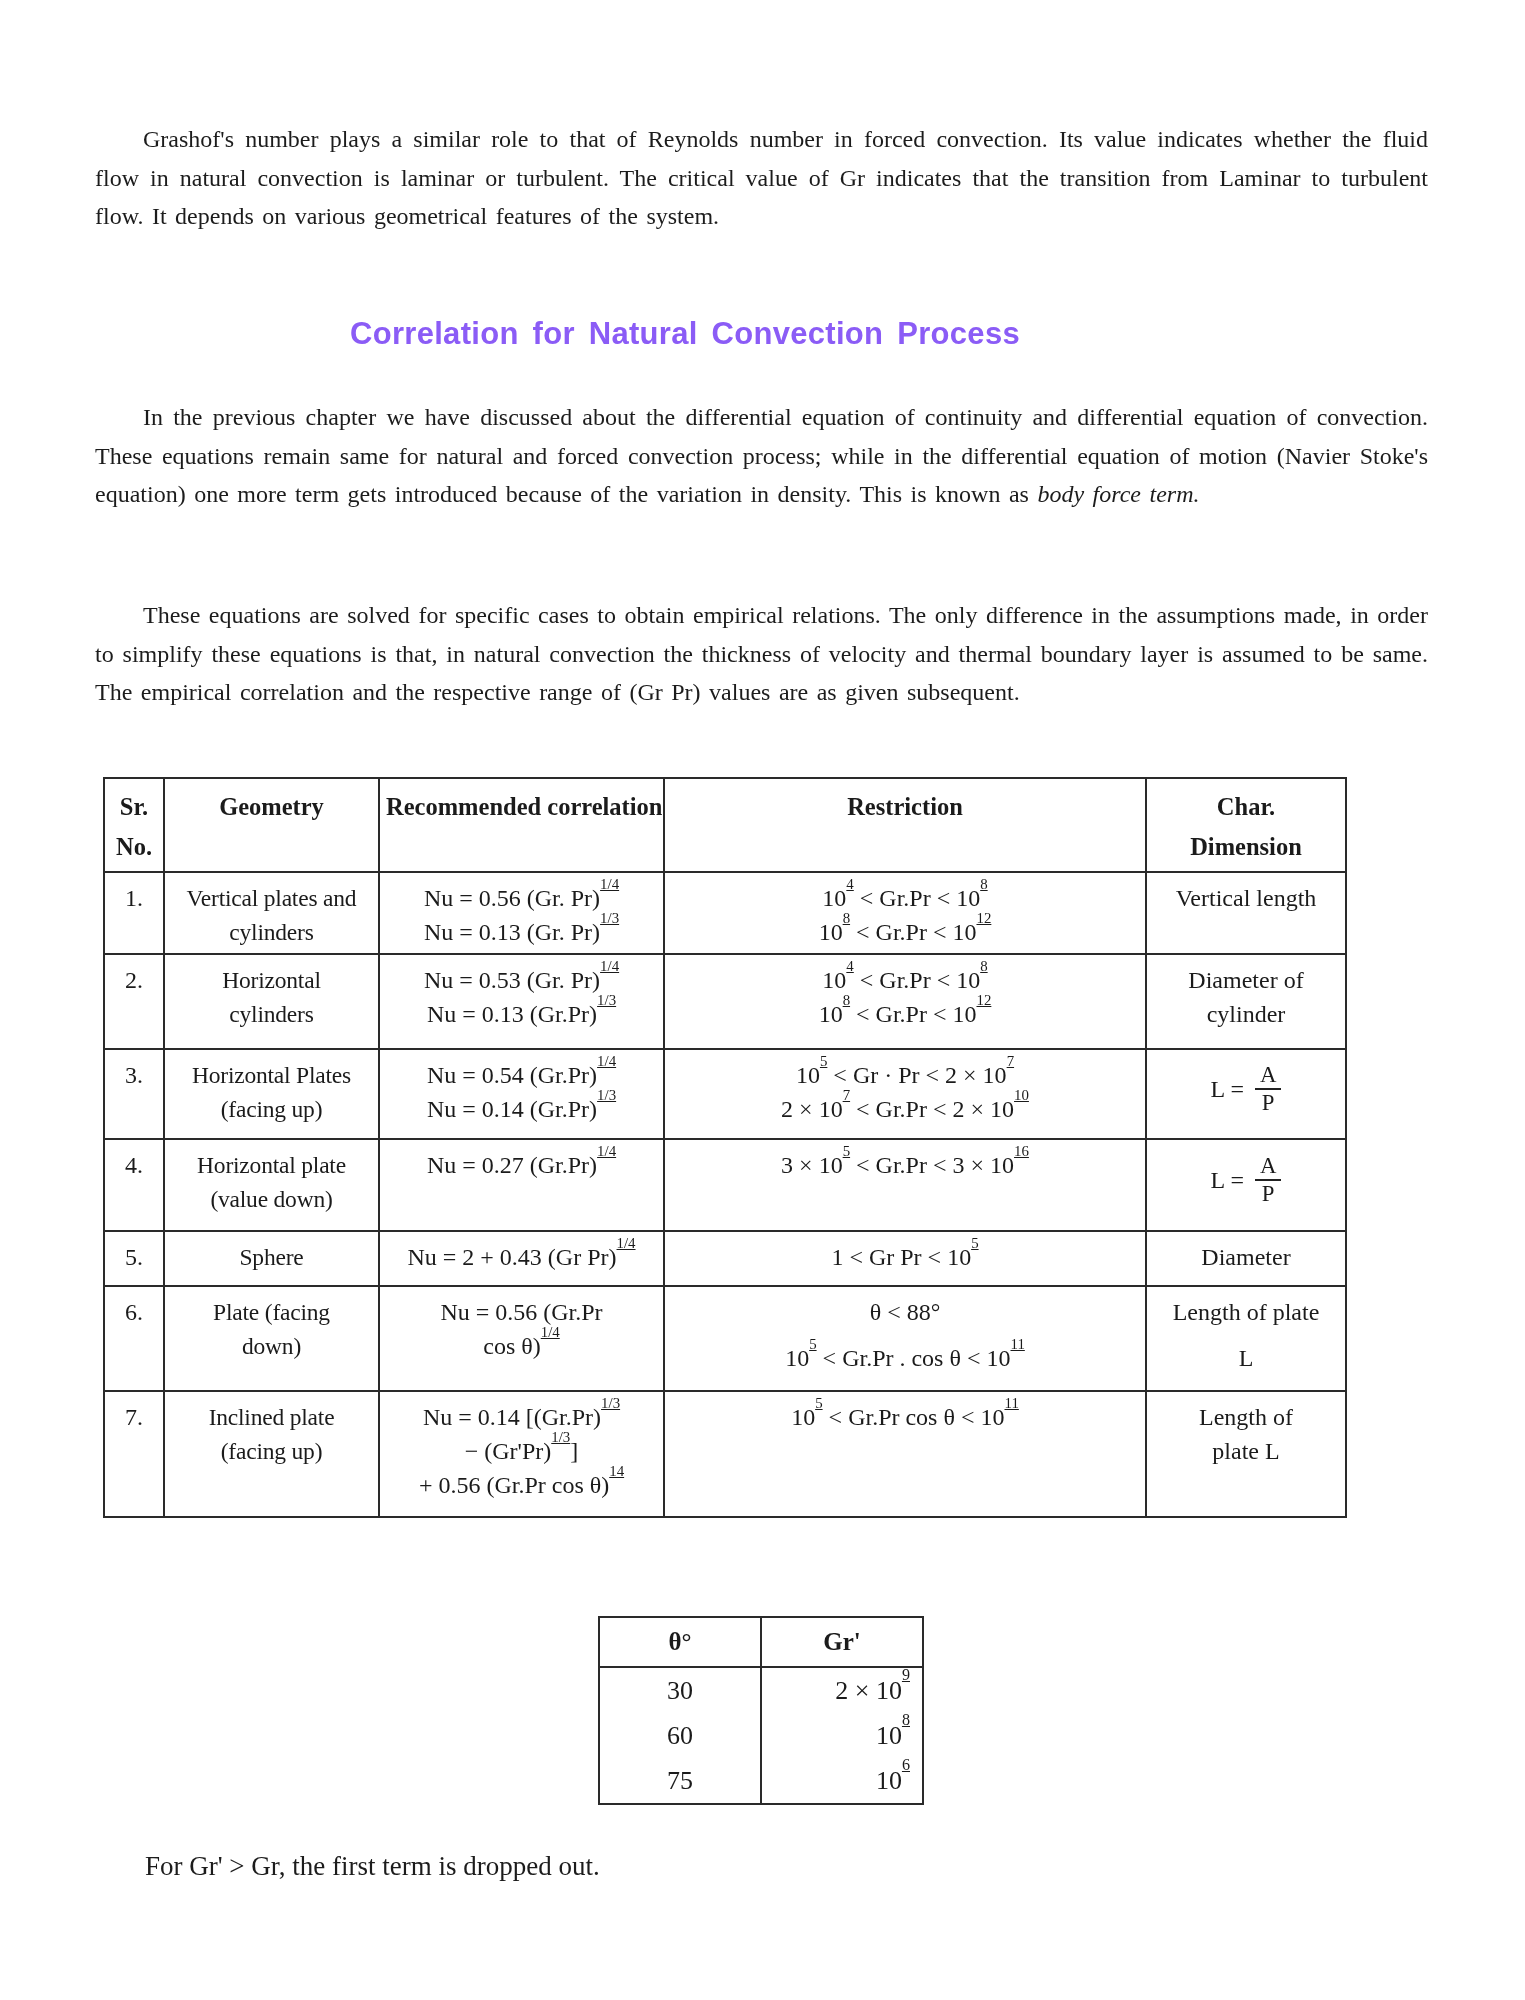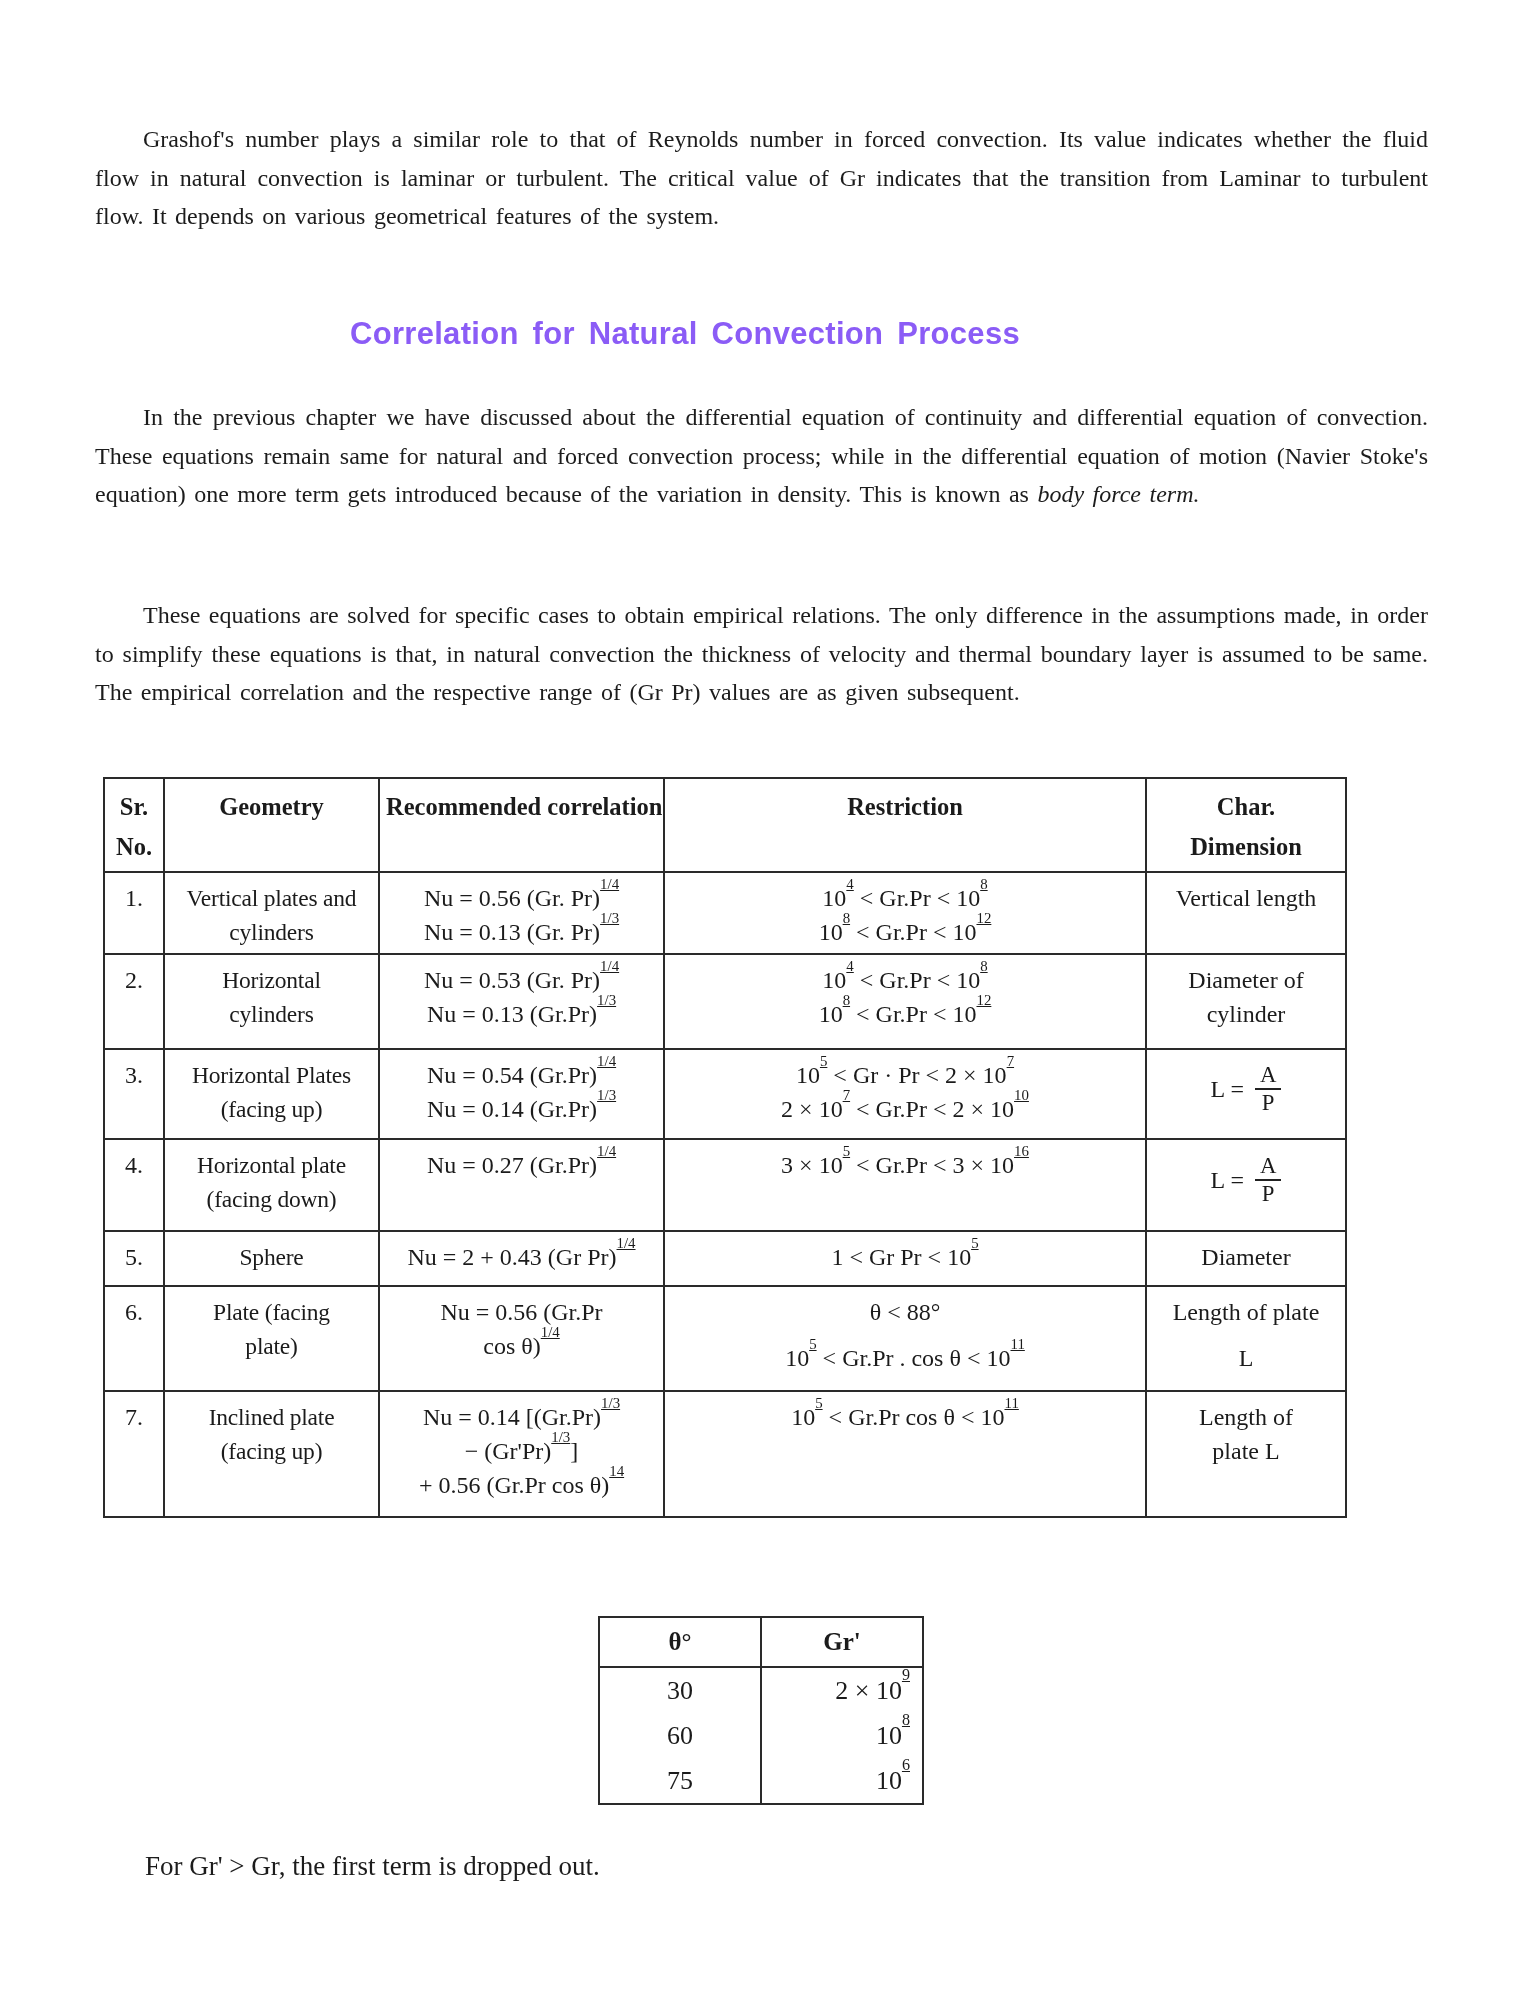--- a/index.html
+++ b/index.html
@@ -178,21 +178,21 @@
             <div class="cell-line">2 × 10<sup>7</sup> &lt; Gr.Pr &lt; 2 × 10<sup>10</sup></div>
           </td>
     <td class="c-dim" data-name="cell-dimension">
             <div class="cell-line">L = <span class="frac" data-name="fraction"><span class="fnum">A</span><span class="fden">P</span></span></div>
           </td>
   </tr>
         <tr data-name="table-row">
     <td class="c-sr" data-name="cell-sr-no">4.</td>
     <td class="c-geo" data-name="cell-geometry">
             <div class="cell-line">Horizontal plate</div>
-            <div class="cell-line">(facing down)</div>
+            <div class="cell-line">(value down)</div>
           </td>
     <td class="c-cor" data-name="cell-correlation">
             <div class="cell-line">Nu = 0.27 (Gr.Pr)<sup>1/4</sup></div>
           </td>
     <td class="c-res" data-name="cell-restriction">
             <div class="cell-line">3 × 10<sup>5</sup> &lt; Gr.Pr &lt; 3 × 10<sup>16</sup></div>
           </td>
     <td class="c-dim" data-name="cell-dimension">
             <div class="cell-line">L = <span class="frac" data-name="fraction"><span class="fnum">A</span><span class="fden">P</span></span></div>
           </td>
@@ -209,21 +209,21 @@
             <div class="cell-line">1 &lt; Gr Pr &lt; 10<sup>5</sup></div>
           </td>
     <td class="c-dim" data-name="cell-dimension">
             <div class="cell-line">Diameter</div>
           </td>
   </tr>
         <tr data-name="table-row">
     <td class="c-sr" data-name="cell-sr-no">6.</td>
     <td class="c-geo" data-name="cell-geometry">
             <div class="cell-line">Plate (facing</div>
-            <div class="cell-line">plate)</div>
+            <div class="cell-line">down)</div>
           </td>
     <td class="c-cor" data-name="cell-correlation">
             <div class="cell-line">Nu = 0.56 (Gr.Pr</div>
             <div class="cell-line">cos θ)<sup>1/4</sup></div>
           </td>
     <td class="c-res" data-name="cell-restriction">
             <div class="cell-line">θ &lt; 88°</div>
             <div class="cell-line">10<sup>5</sup> &lt; Gr.Pr . cos θ &lt; 10<sup>11</sup></div>
           </td>
     <td class="c-dim" data-name="cell-dimension">

